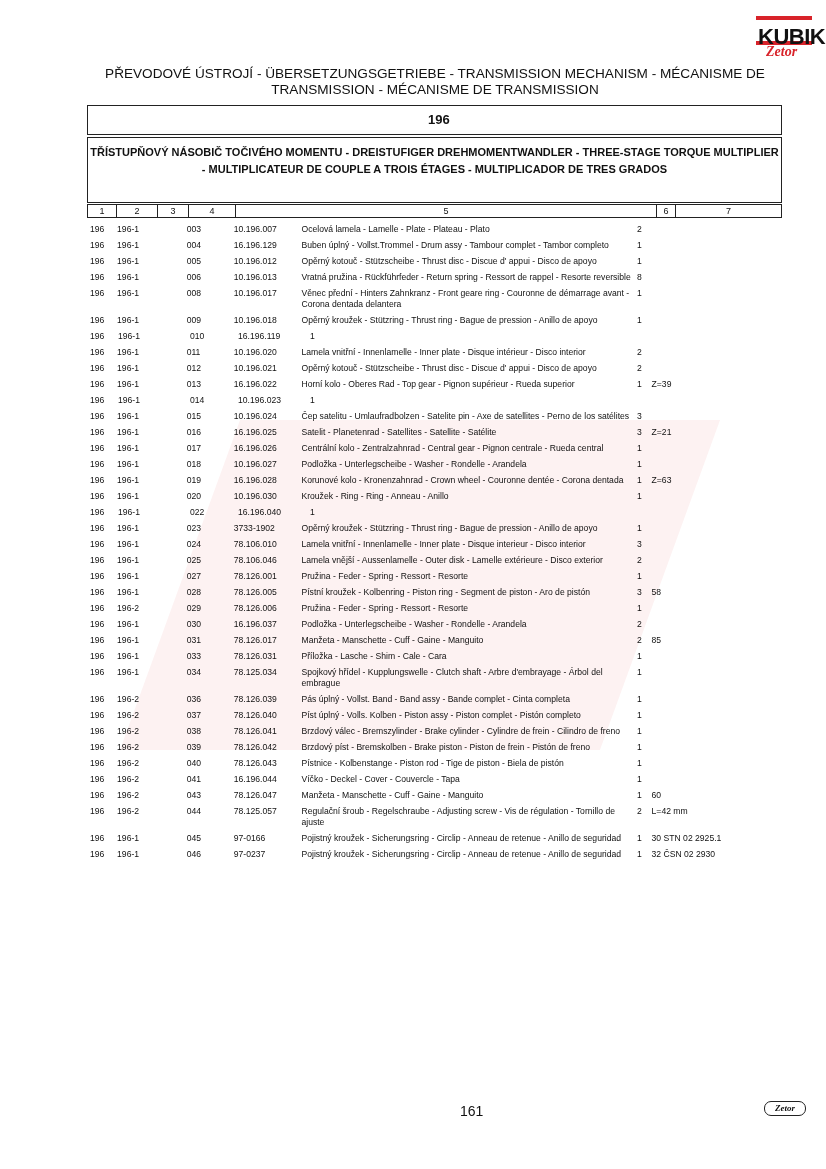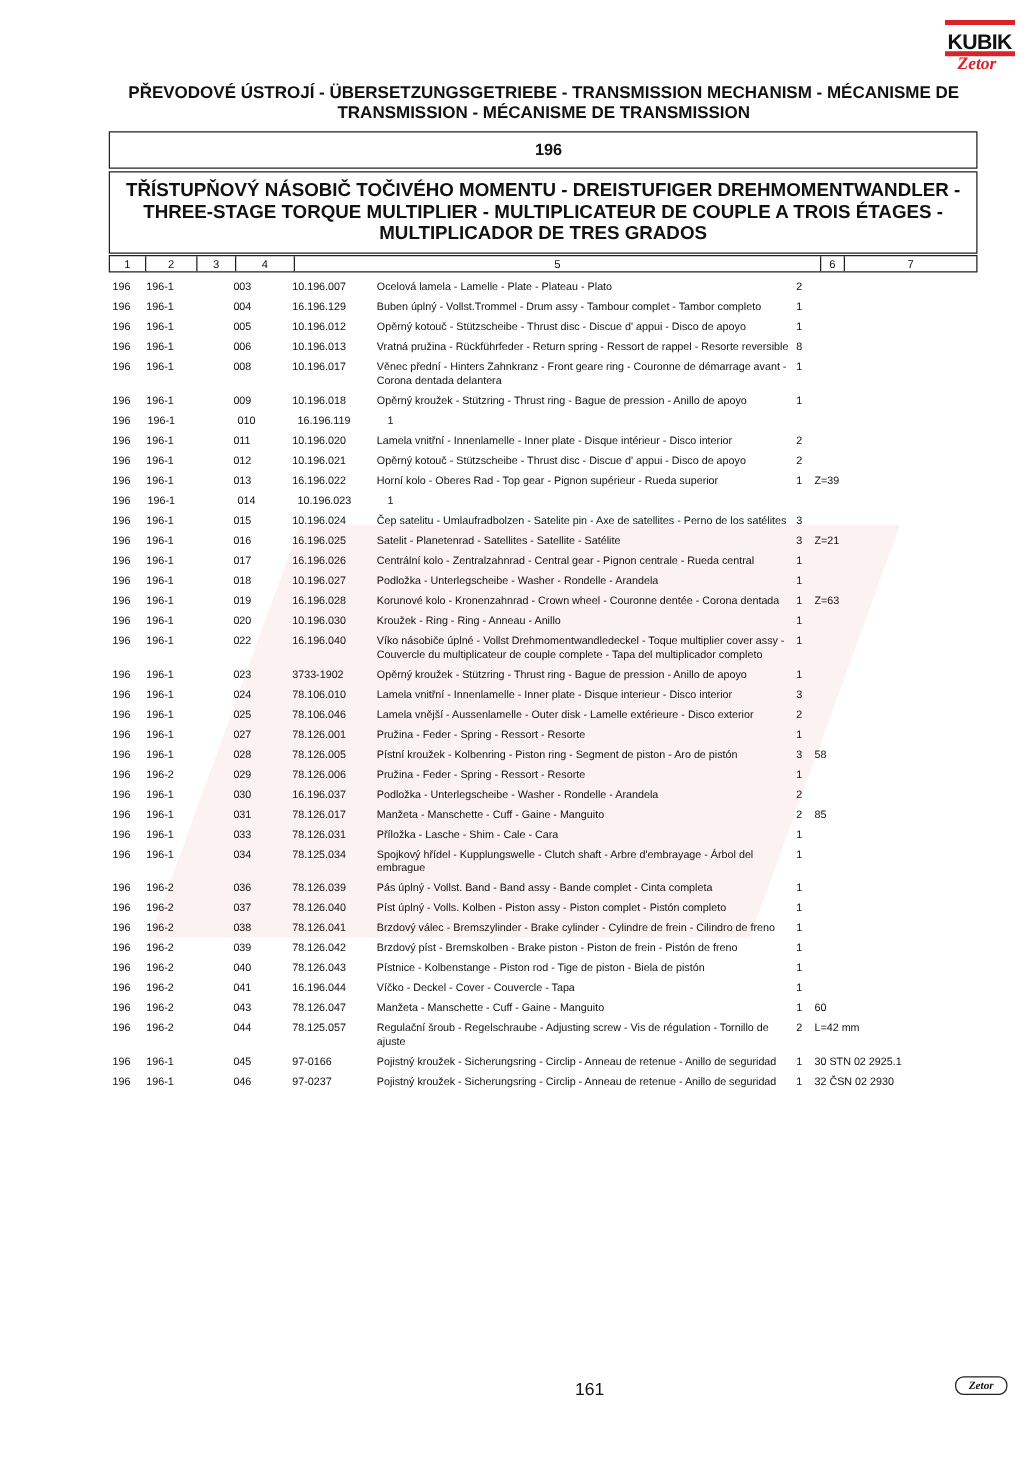--- a/index.html
+++ b/index.html
@@ -1,25 +1,25 @@
 <!DOCTYPE html>
 <html><head>
 <meta charset="utf-8">
 <style>
   html,body{margin:0;padding:0;background:#fff;}
   body{width:826px;height:1169px;position:relative;overflow:hidden;font-family:"Liberation Sans",sans-serif;color:#111;}
   .logo{position:absolute;left:756px;top:14px;width:56px;height:50px;}
   .logo .kbar{position:absolute;left:0;width:56px;height:4px;background:#d8232a;}
-  .logo .kubik{position:absolute;left:2px;top:10px;font-weight:bold;font-size:17px;letter-spacing:-0.5px;color:#111;font-family:"Liberation Sans",sans-serif;}
+  .logo .kubik{position:absolute;left:2px;top:10px;font-weight:bold;font-size:22px;letter-spacing:-0.5px;color:#111;font-family:"Liberation Sans",sans-serif;}
   .logo .zetor{position:absolute;left:10px;top:30px;font-style:italic;font-weight:bold;font-size:14px;color:#d8232a;font-family:"Liberation Serif",serif;}
-  .main-title{position:absolute;left:95px;top:66px;width:680px;text-align:center;font-weight:bold;font-size:13.6px;line-height:16px;}
+  .main-title{position:absolute;left:95px;top:66px;width:680px;text-align:center;font-weight:normal;font-size:13.6px;line-height:16px;}
   .box196{position:absolute;left:87px;top:105px;width:693px;height:28px;border:1px solid #222;}
   .box196 span{position:absolute;left:340px;top:6px;font-weight:bold;font-size:13px;}
   .box-sub{position:absolute;left:87px;top:137px;width:693px;height:64px;border:1px solid #222;}
-  .box-sub div{padding-top:6px;text-align:center;font-weight:bold;font-size:15px;line-height:17px;}
+  .box-sub div{padding-top:6px;text-align:center;font-weight:bold;font-size:11px;line-height:17px;}
   .colhdr{position:absolute;left:87px;top:204px;width:693px;height:12px;border:1px solid #222;display:flex;font-size:9px;}
   .colhdr div{border-right:1px solid #222;text-align:center;line-height:12px;}
   .colhdr div:last-child{border-right:none;}
   .rows{position:absolute;left:87px;top:224px;width:700px;font-size:8.6px;line-height:11px;}
   .row{display:flex;margin-bottom:5px;}
   .c1{width:28px;padding-left:3px;}
   .c2{width:72px;}
   .c3{width:28px;}
   .c4{width:70px;margin-left:20px;}
   .c5{width:345px;}
@@ -211,21 +211,20 @@
       <div class="c4">10.196.030</div>
       <div class="c5">Kroužek - Ring - Ring - Anneau - Anillo</div>
       <div class="c6">1</div>
       <div class="c7"></div>
     </div>
     <div class="row">
       <div class="c1">196</div>
       <div class="c2">196-1</div>
       <div class="c3">022</div>
       <div class="c4">16.196.040</div>
-      <div class="c5">Víko násobiče úplné - Vollst Drehmomentwandledeckel - Toque multiplier cover assy - Couvercle du multiplicateur de couple complete - Tapa del multiplicador completo</div>
       <div class="c6">1</div>
       <div class="c7"></div>
     </div>
     <div class="row">
       <div class="c1">196</div>
       <div class="c2">196-1</div>
       <div class="c3">023</div>
       <div class="c4">3733-1902</div>
       <div class="c5">Opěrný kroužek - Stützring - Thrust ring - Bague de pression - Anillo de apoyo</div>
       <div class="c6">1</div>

